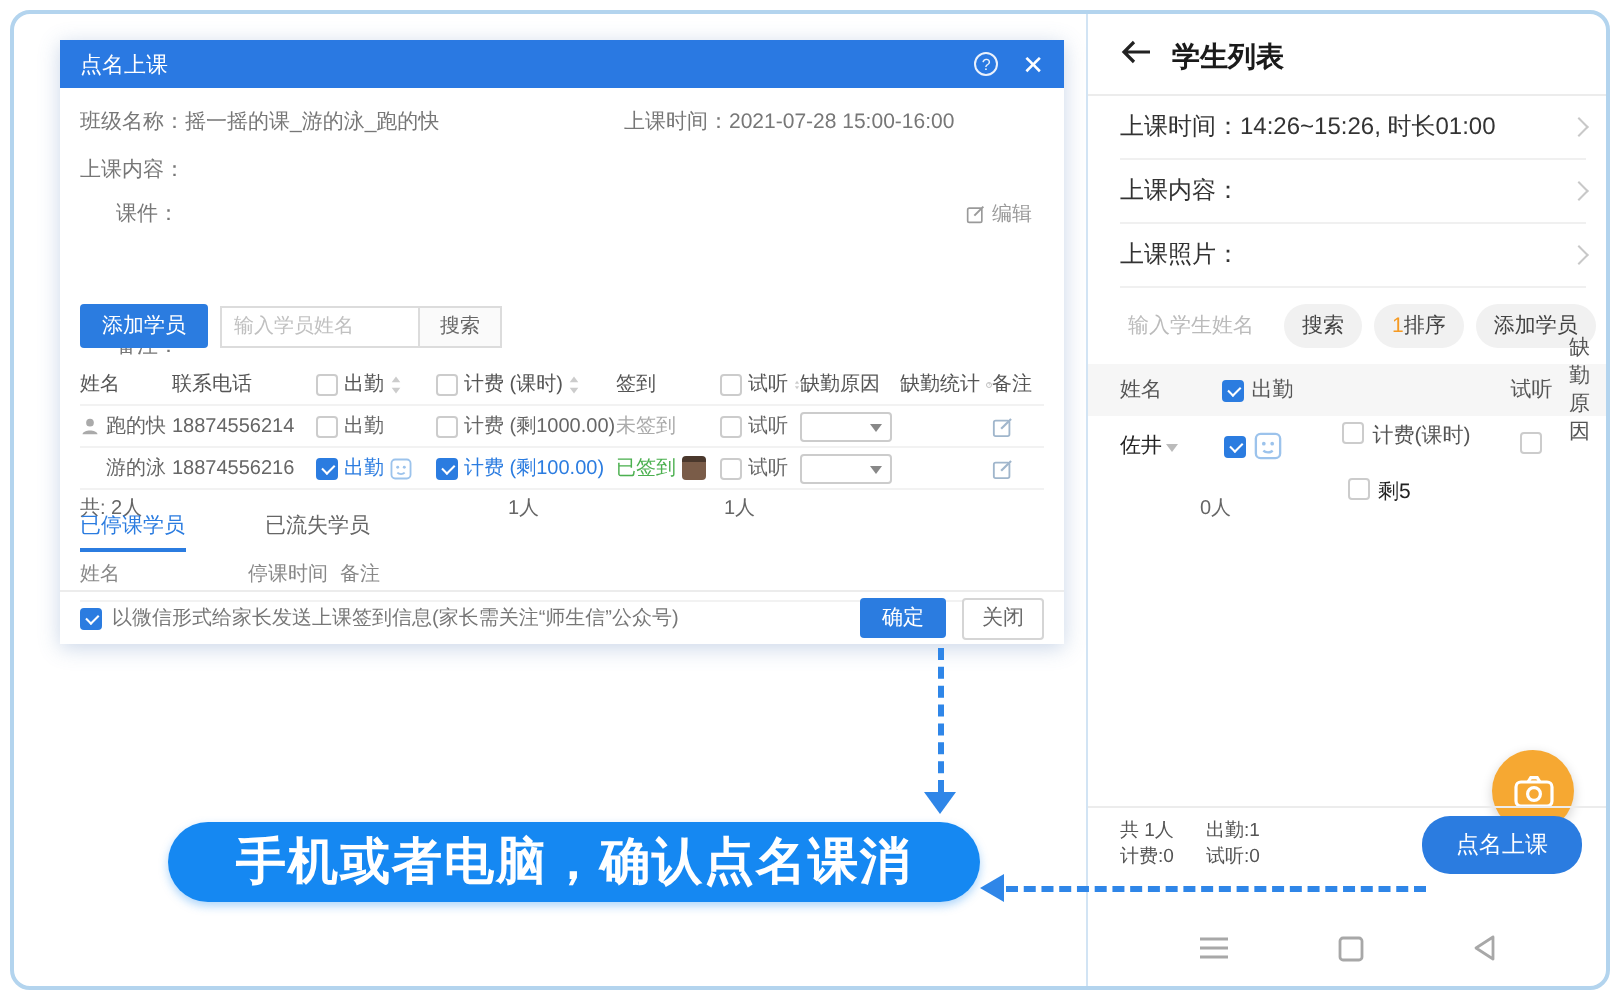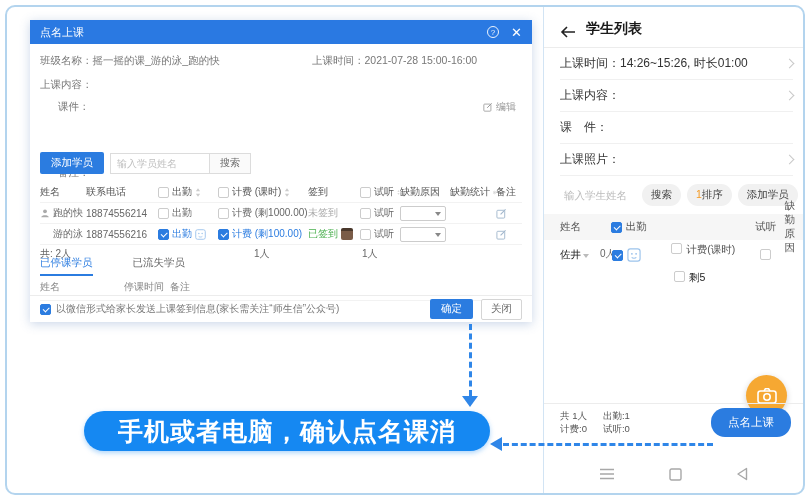--- a/index.html
+++ b/index.html
@@ -67,21 +67,21 @@
     padding: 0 10px; font-size: 10px; color: #777; }
   .dlg-foot .notice { margin-left: 5px; }
   .btn-confirm { margin-left: auto; background: #2b7ce0; color: #fff; border: none;
     border-radius: 2px; padding: 3px 11px; font-size: 10.5px; }
   .btn-cancel { border: 1px solid #d5d5d5; background: #fff; color: #666;
     border-radius: 2px; padding: 2.5px 9px; font-size: 10.5px; margin-left: 8px; }
 
   
   .phone { position: absolute; left: 543px; top: 7px; width: 260px; height: 486px;
     border-left: 1px solid #d2e4f4; }
-  .p-head { display: flex; align-items: flex-end; gap: 10px; padding: 13px 0 9px 16px;
+  .p-head { display: flex; align-items: flex-start; gap: 10px; padding: 13px 0 9px 16px;
     font-size: 14px; font-weight: bold; color: #1a1a1a; border-bottom: 1px solid #ececec; }
   .p-row { display: flex; align-items: center; height: 32px; margin: 0 10px 0 16px;
     border-bottom: 1px solid #f0f0f0; font-size: 12px; color: #333; }
   .p-row .sp { flex: 1; }
   .chev { width: 7px; height: 7px; border-top: 1.5px solid #c8c8c8;
     border-right: 1.5px solid #c8c8c8; transform: rotate(45deg); flex: none; }
   .p-search { display: flex; gap: 6px; margin: 8px 8px 8px 14px; }
   .p-inp { border: none; outline: none; width: 72px; font-size: 10.5px; color: #333; }
   .p-inp::placeholder { color: #bbb; }
   .pill { background: #f1f1f1; border-radius: 12px; padding: 4px 9px; font-size: 10.5px;
@@ -313,24 +313,20 @@
     <span>上课时间：14:26~15:26, 时长01:00</span>
       <span class="sp"></span>
       <span class="chev"></span>
   </div>
   <div class="p-row">
     <span>上课内容：</span>
       <span class="sp"></span>
       <span class="chev"></span>
   </div>
   <div class="p-row">
-    <span>课　件：</span>
-      <span class="sp"></span>
-  </div>
-  <div class="p-row">
     <span>上课照片：</span>
       <span class="sp"></span>
       <span class="chev"></span>
   </div>
 
   <div class="p-search">
     <svg width="11" height="11" viewBox="0 0 12 12">
         <circle cx="5" cy="5" r="3.6" fill="none" stroke="#bbb" stroke-width="1.2"></circle>
         <path d="M7.8 7.8L11 11" stroke="#bbb" stroke-width="1.2"></path>
       </svg>

